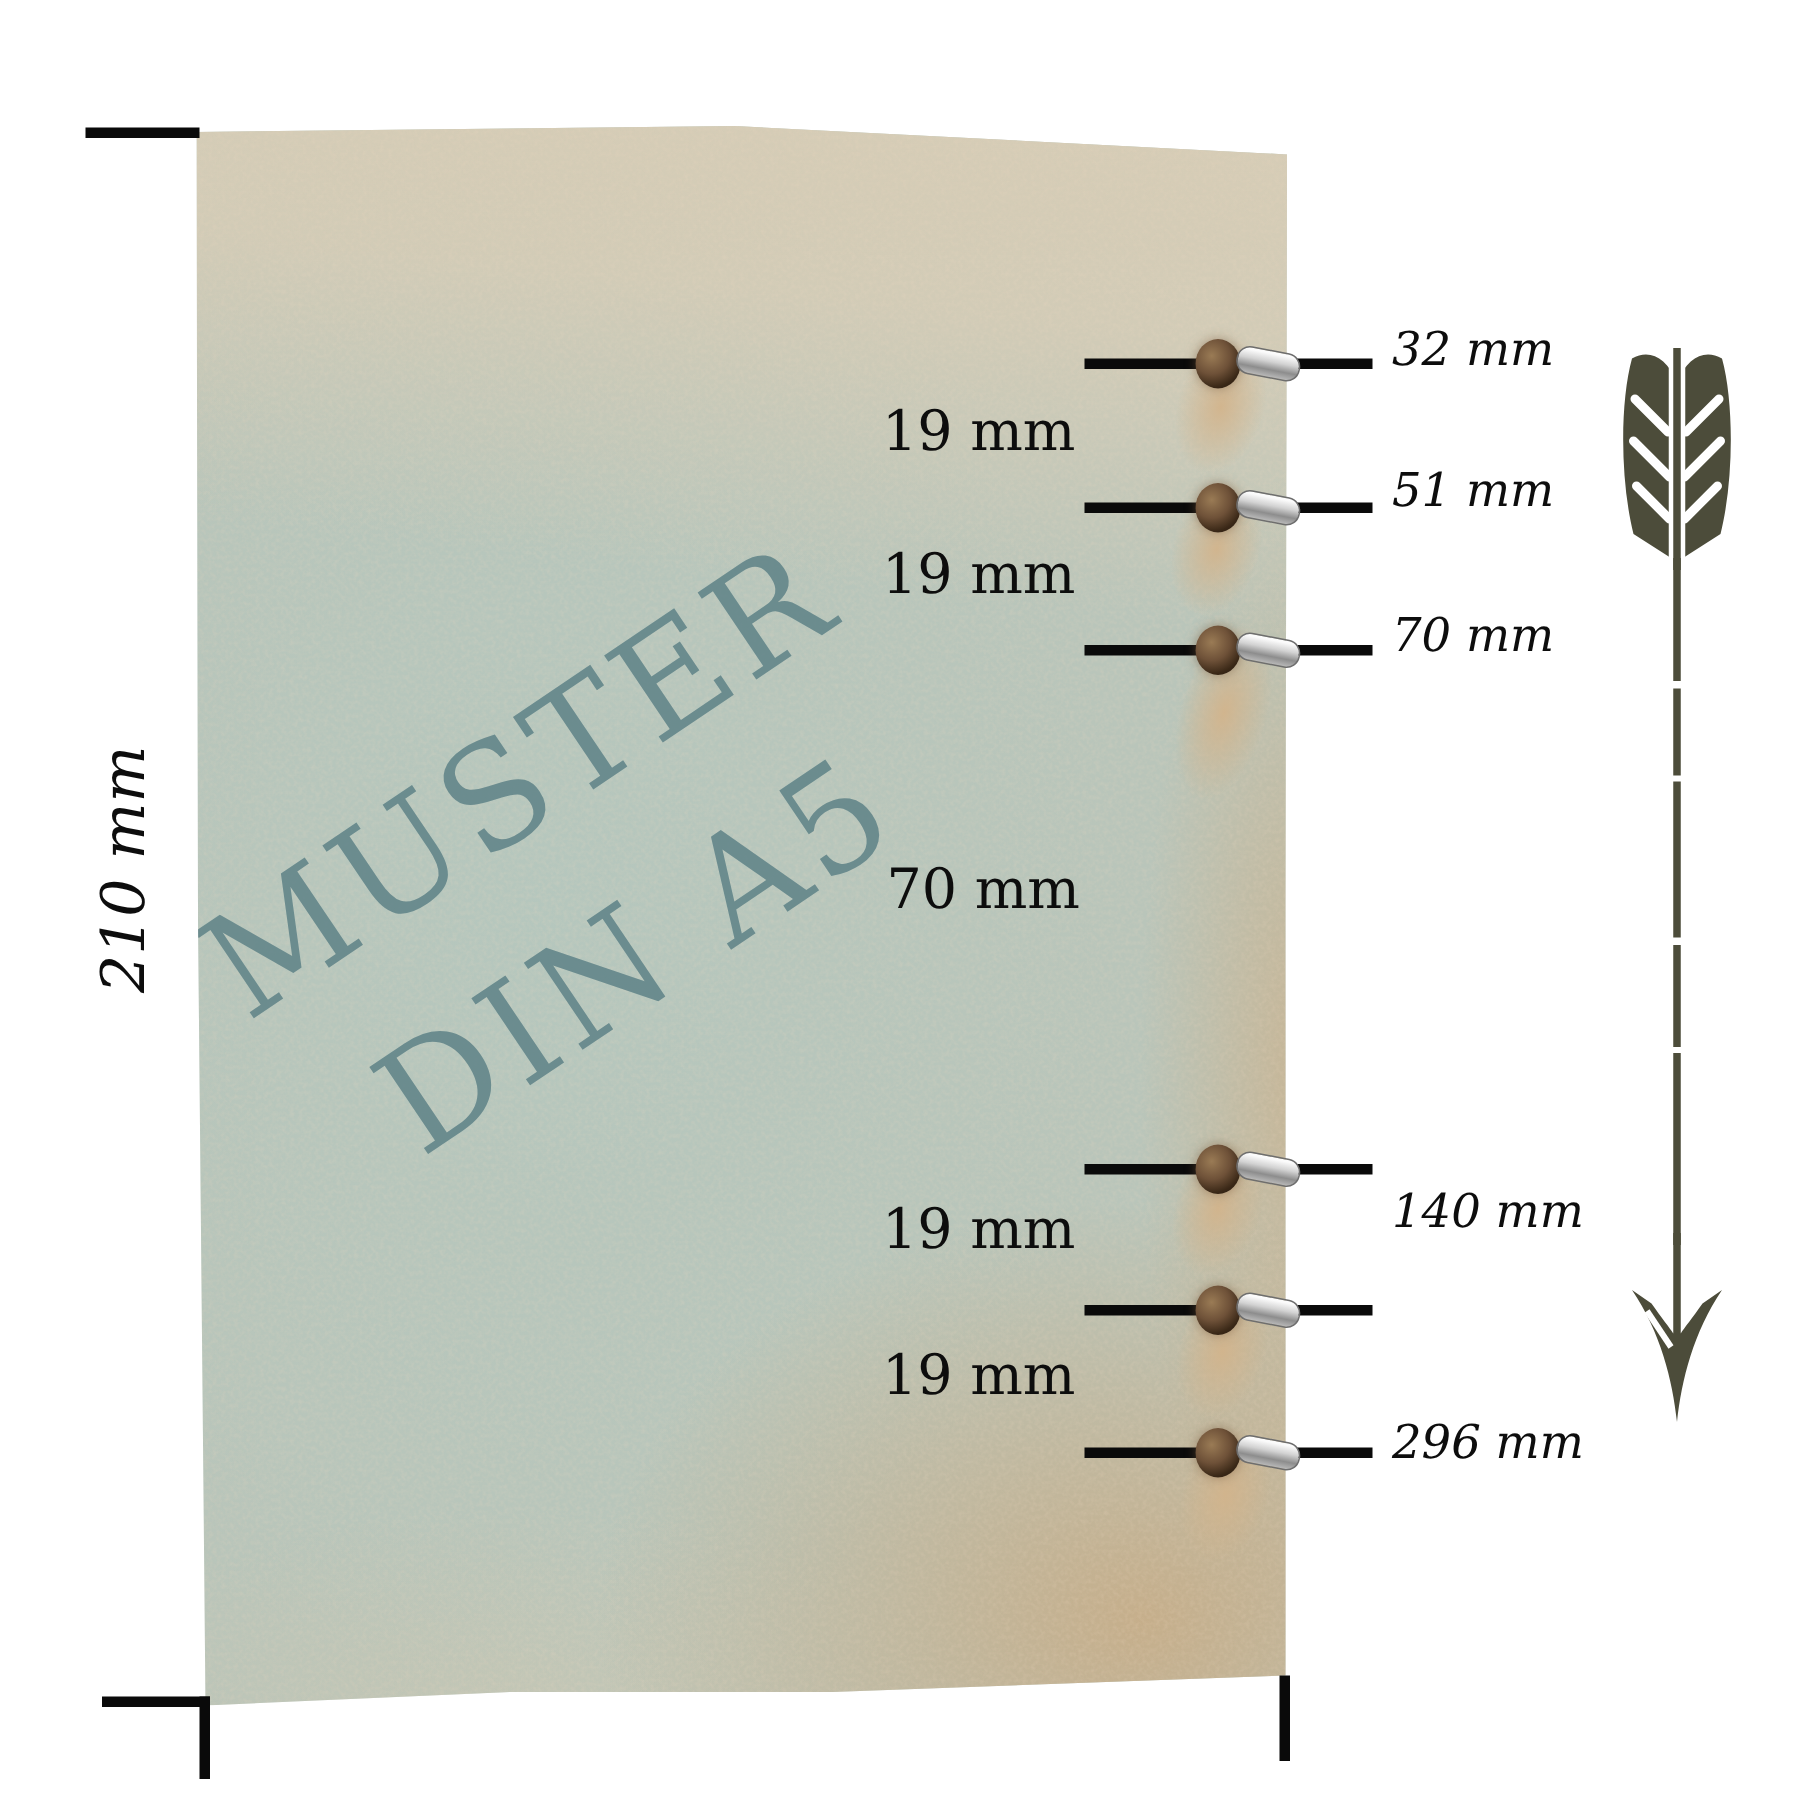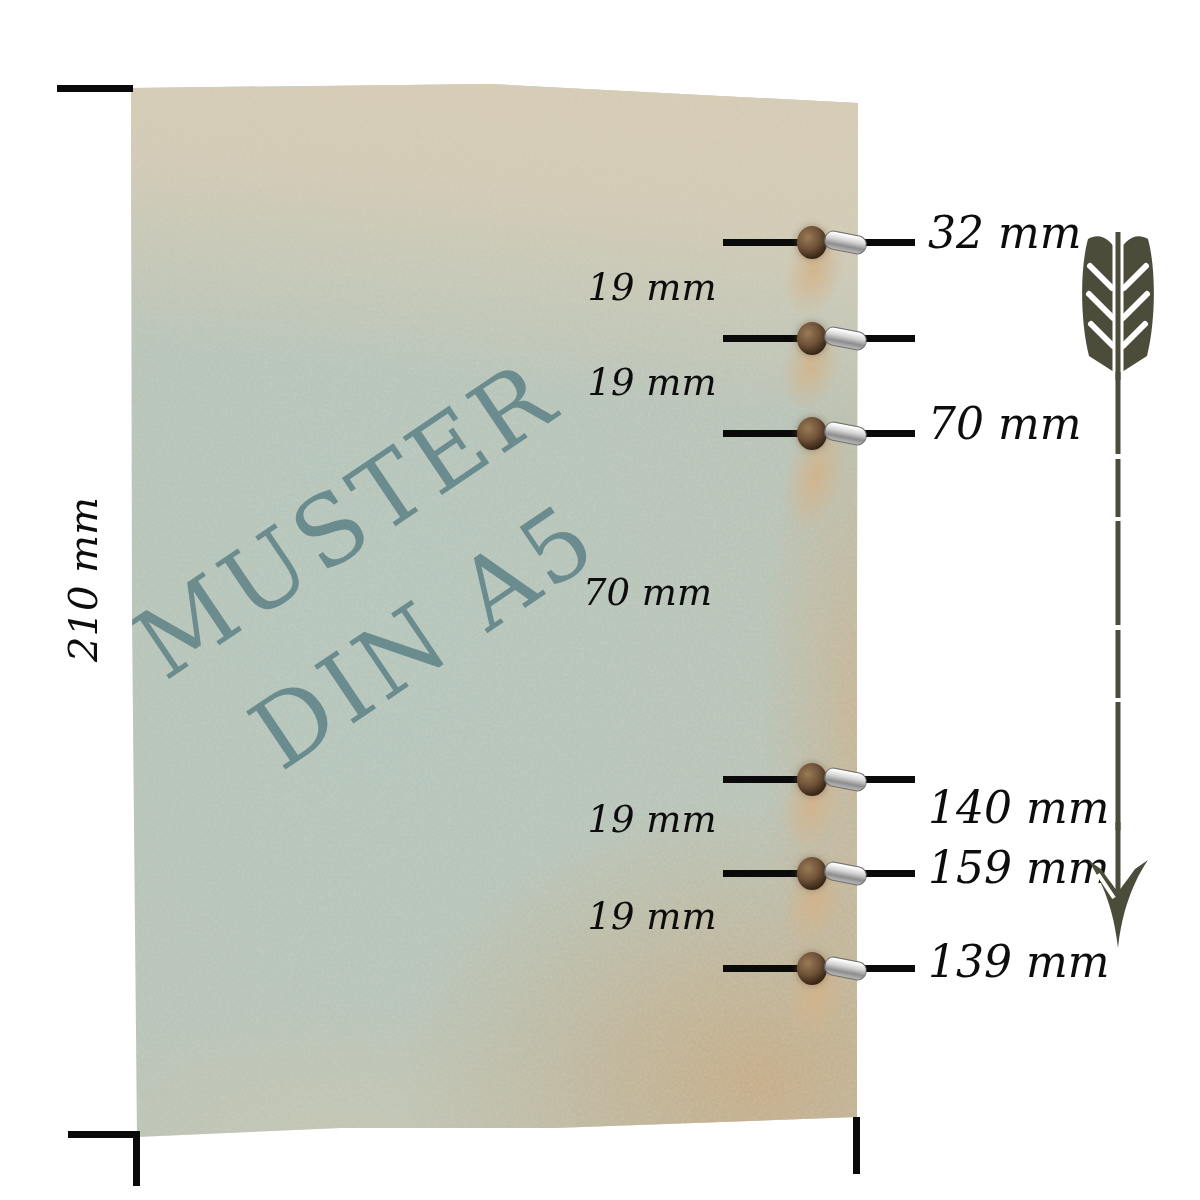--- a/index.html
+++ b/index.html
@@ -38,23 +38,23 @@
     position:absolute;left:797px;width:30px;height:33px;border-radius:50%;
     background:radial-gradient(circle at 36% 34%, #9a7b55 0%, #6e5138 42%, #3a2817 72%, #20130a 100%);
     box-shadow:0 0 7px rgba(120,90,60,.55);
   }
   .eyelet{
     position:absolute;left:824px;width:41px;height:17px;border-radius:9px;
     background:linear-gradient(180deg,#fbfbfb 8%,#d2d2d2 40%,#8d8d8d 72%,#b8b8b8 100%);
     border:1px solid #6e6e6e;transform:rotate(11deg);
   }
   .mlabel{position:absolute;left:928px;width:170px;height:50px;line-height:50px;
-    font-size:44px;font-style:italic;white-space:nowrap;}
-  .glabel{position:absolute;width:130px;height:50px;line-height:50px;text-align:center;
-    font-size:37px;font-style:italic;white-space:nowrap;}
+    font-size:31px;font-style:italic;white-space:nowrap;}
+  .glabel{position:absolute;width:130px;height:50px;line-height:50px;text-align:right;
+    font-size:37px;white-space:nowrap;}
   .tick{position:absolute;background:#0a0a0a;}
   .dimlabel{position:absolute;font-size:40px;font-style:italic;white-space:nowrap;}
   .rot90{transform:rotate(-90deg);}
   .arrow-svg{position:absolute;left:1074px;top:232px;}
 </style>
 </head>
 <body>
 
 <div id="stage">
 
@@ -84,40 +84,40 @@
   <div class="tick" style="left:853px;top:1117px;width:7px;height:57px;"></div>
 
   <div class="leader" style="top:239px;"></div>
   <div class="hole" style="top:226px;"></div>
   <div class="eyelet" style="top:233px;"></div>
   <div class="mlabel" style="top:208px;">32 mm</div>
 
   <div class="leader" style="top:335px;"></div>
   <div class="hole" style="top:322px;"></div>
   <div class="eyelet" style="top:329px;"></div>
+  <div class="mlabel" style="top:302px;">51 mm</div>
 
   <div class="leader" style="top:430px;"></div>
   <div class="hole" style="top:417px;"></div>
   <div class="eyelet" style="top:424px;"></div>
   <div class="mlabel" style="top:399px;">70 mm</div>
 
   <div class="leader" style="top:776px;"></div>
   <div class="hole" style="top:763px;"></div>
   <div class="eyelet" style="top:770px;"></div>
   <div class="mlabel" style="top:747px;margin-top:36px;">140 mm</div>
 
   <div class="leader" style="top:870px;"></div>
   <div class="hole" style="top:857px;"></div>
   <div class="eyelet" style="top:864px;"></div>
-  <div class="mlabel" style="top:843px;">159 mm</div>
 
   <div class="leader" style="top:965px;"></div>
   <div class="hole" style="top:952px;"></div>
   <div class="eyelet" style="top:959px;"></div>
-  <div class="mlabel" style="top:937px;">139 mm</div>
+  <div class="mlabel" style="top:937px;">296 mm</div>
 
   <div class="glabel" style="left:587px;top:263px;">19 mm</div>
   <div class="glabel" style="left:587px;top:358px;">19 mm</div>
   <div class="glabel" style="left:575px;top:568px;width:145px;">70 mm</div>
   <div class="glabel" style="left:587px;top:795px;">19 mm</div>
   <div class="glabel" style="left:587px;top:892px;">19 mm</div>
 
   <div class="dimlabel rot90" style="left:8px;top:565px;width:150px;height:44px;line-height:44px;text-align:center;">210 mm</div>
 
   <svg class="arrow-svg" width="88" height="718" viewBox="0 0 88 718">

